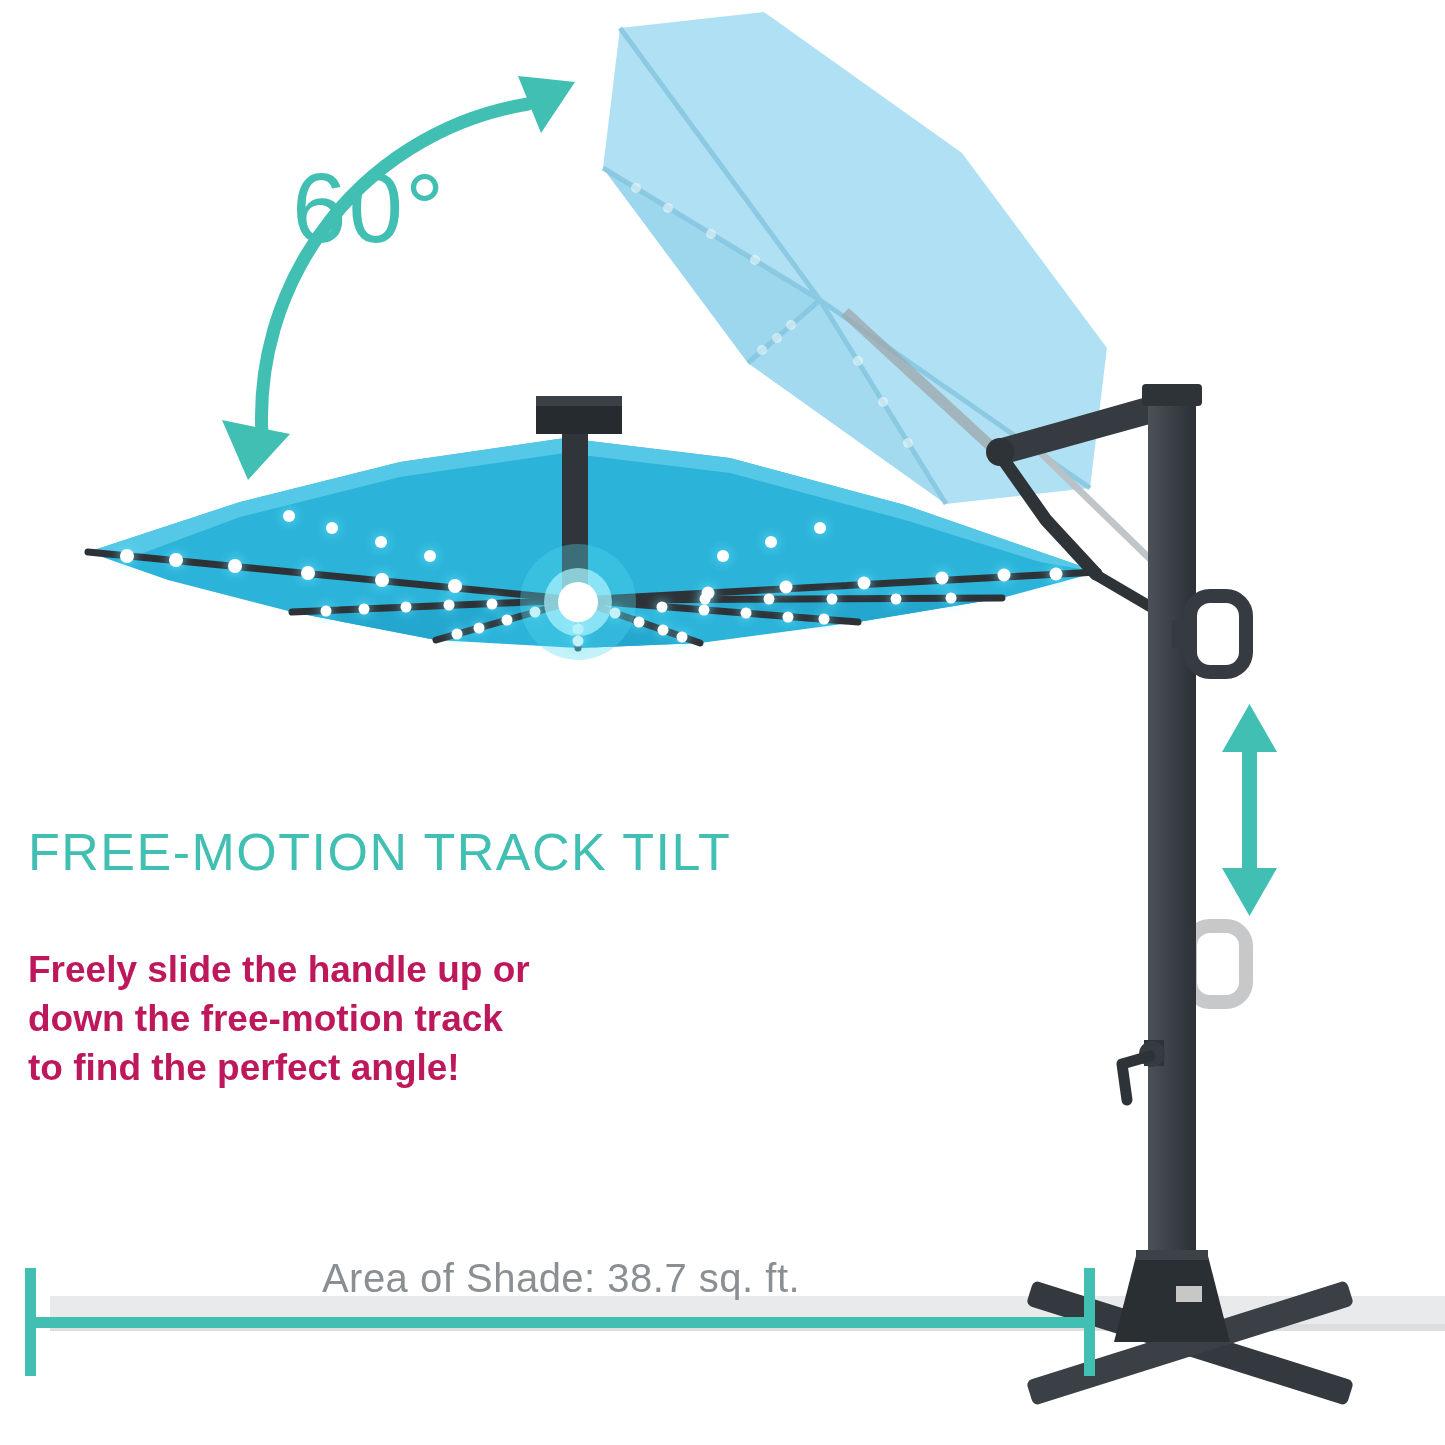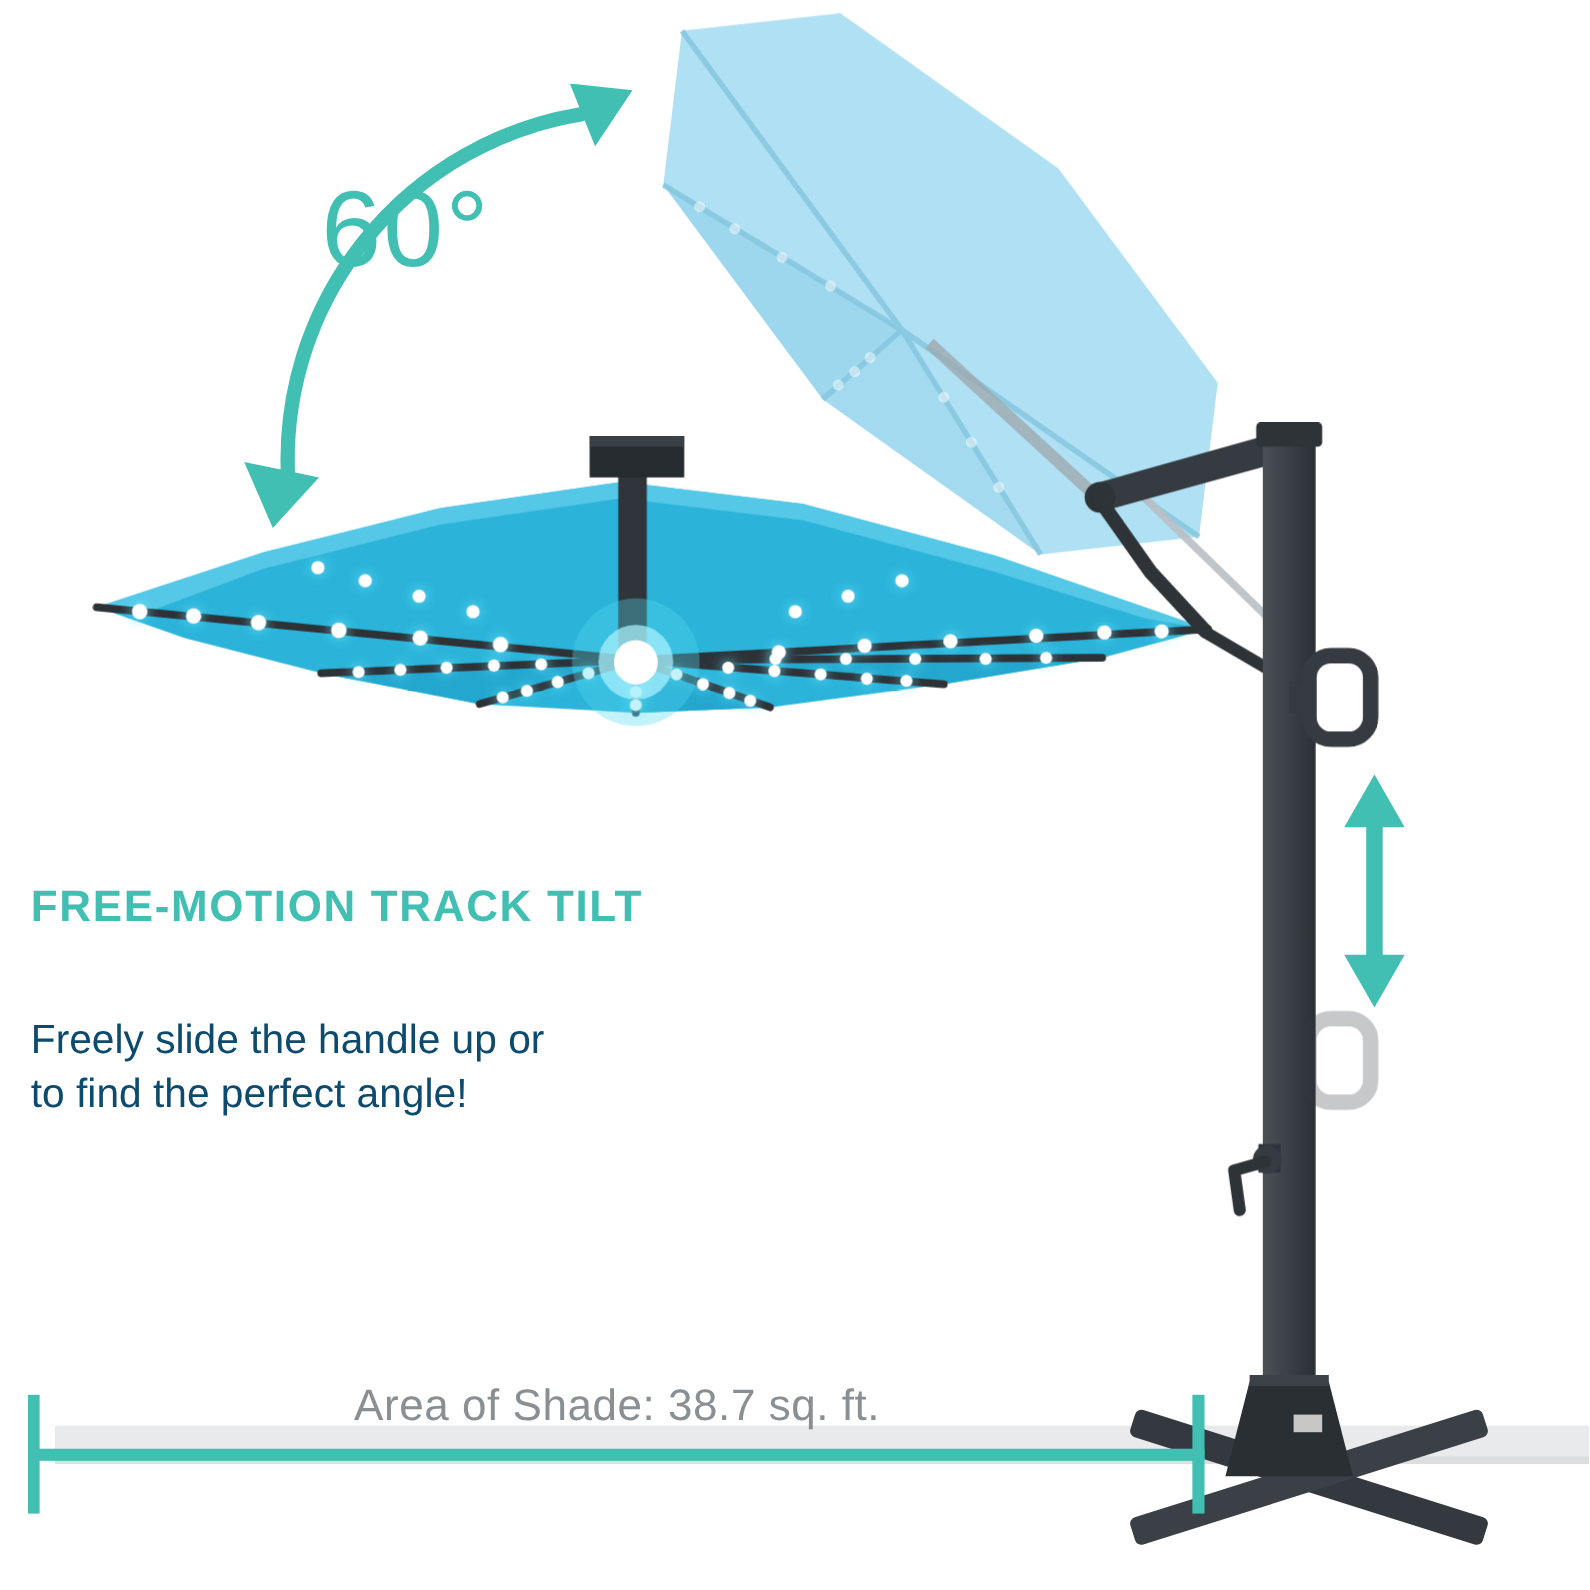--- a/index.html
+++ b/index.html
@@ -1,22 +1,22 @@
 <!DOCTYPE html>
 <html><head>
 <meta charset="utf-8">
 <style>
   html,body{margin:0;padding:0;background:#fff;}
   .stage{position:relative;width:1445px;height:1445px;background:#ffffff;overflow:hidden;
          font-family:"Liberation Sans",sans-serif;}
   .stage svg{position:absolute;left:0;top:0;}
   .txt{position:absolute;white-space:nowrap;}
   .angle-label{left:292px;top:152px;font-size:98px;font-weight:400;color:#41bfb2;letter-spacing:2px;}
-  .feature-heading{left:28px;top:802px;font-size:40px;font-weight:700;color:#41bfb2;letter-spacing:1.5px;}
-  .feature-paragraph{left:28px;top:920px;font-size:37px;font-weight:400;color:#0c4a6e;line-height:49px;}
+  .feature-heading{left:28px;top:822px;font-size:52px;font-weight:400;color:#41bfb2;letter-spacing:1.5px;}
+  .feature-paragraph{left:28px;top:945px;font-size:37px;font-weight:700;color:#be185d;line-height:49px;}
   .shade-label{left:561px;top:1256px;transform:translateX(-50%);font-size:40px;color:#8a8f93;font-weight:400;letter-spacing:0.5px;}
 </style>
 </head>
 <body>
 
 <div class="stage">
 
 <svg width="1445" height="1445" viewBox="0 0 1445 1445">
   <defs>
     <filter id="ledglow" x="-80%" y="-80%" width="260%" height="260%">
@@ -183,18 +183,19 @@
     <polygon points="575,82 518,76 541,133"></polygon>
   </g>
 </svg>
 
 <div class="txt angle-label">60°</div>
 
 <div class="txt feature-heading">FREE-MOTION TRACK TILT</div>
 
 <div class="txt feature-paragraph">
   <div>Freely slide the handle up or</div>
+  <div>down the free-motion track</div>
   <div>to find the perfect angle!</div>
 </div>
 
 <div class="txt shade-label">Area of Shade: 38.7 sq. ft.</div>
 
 </div>
 
 </body></html>

